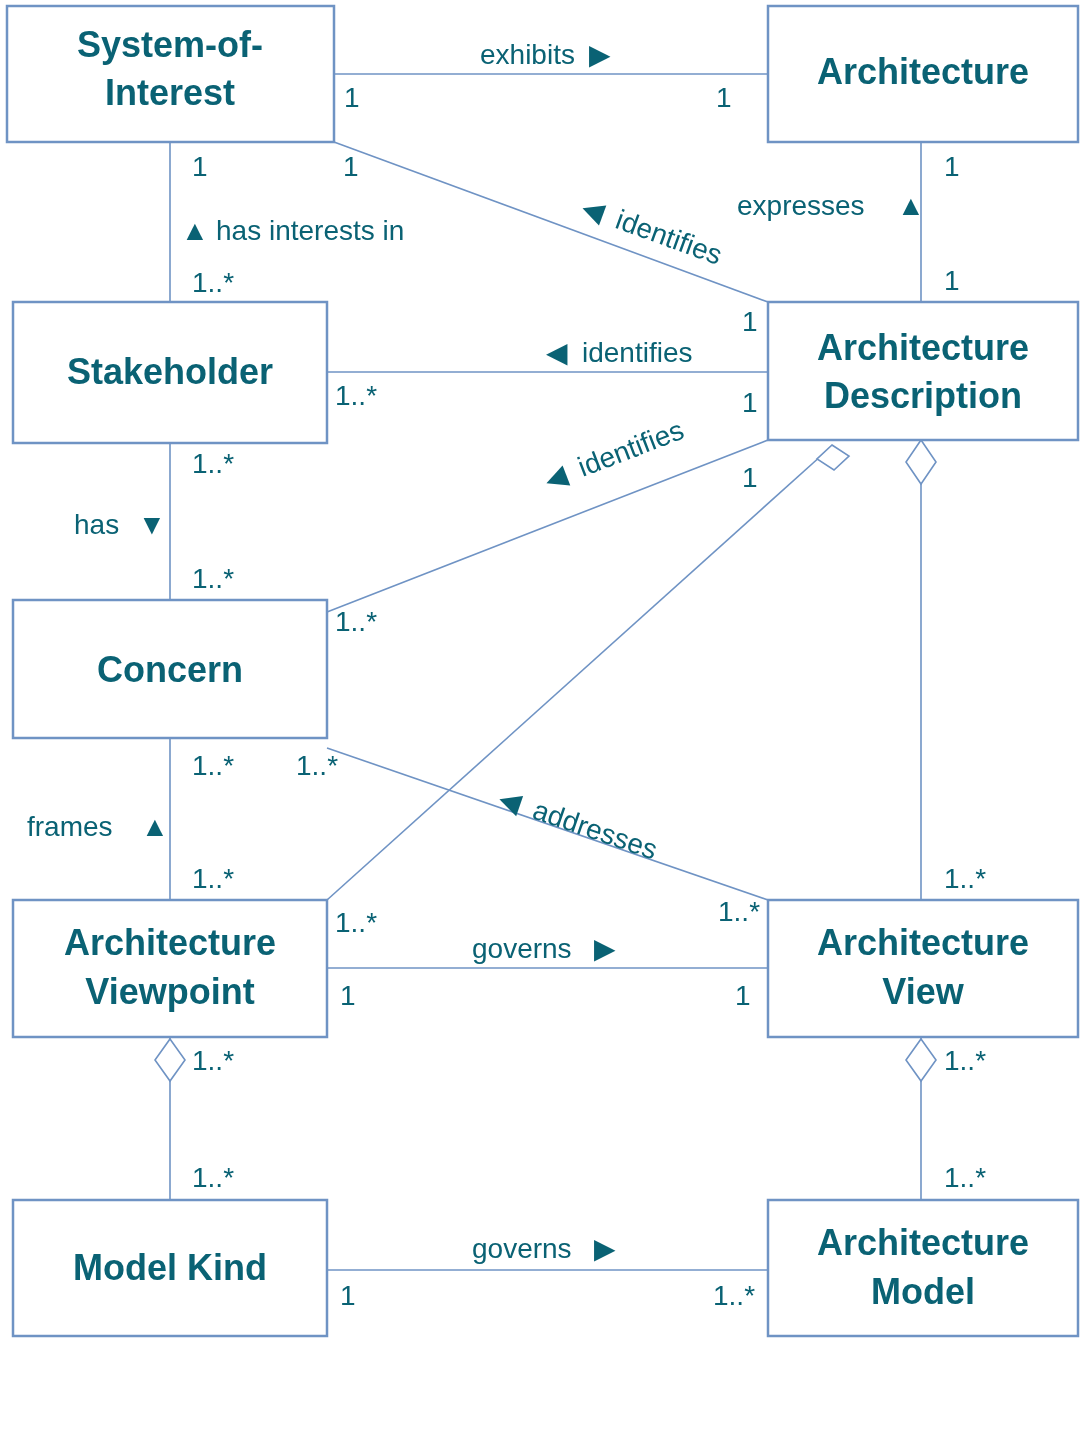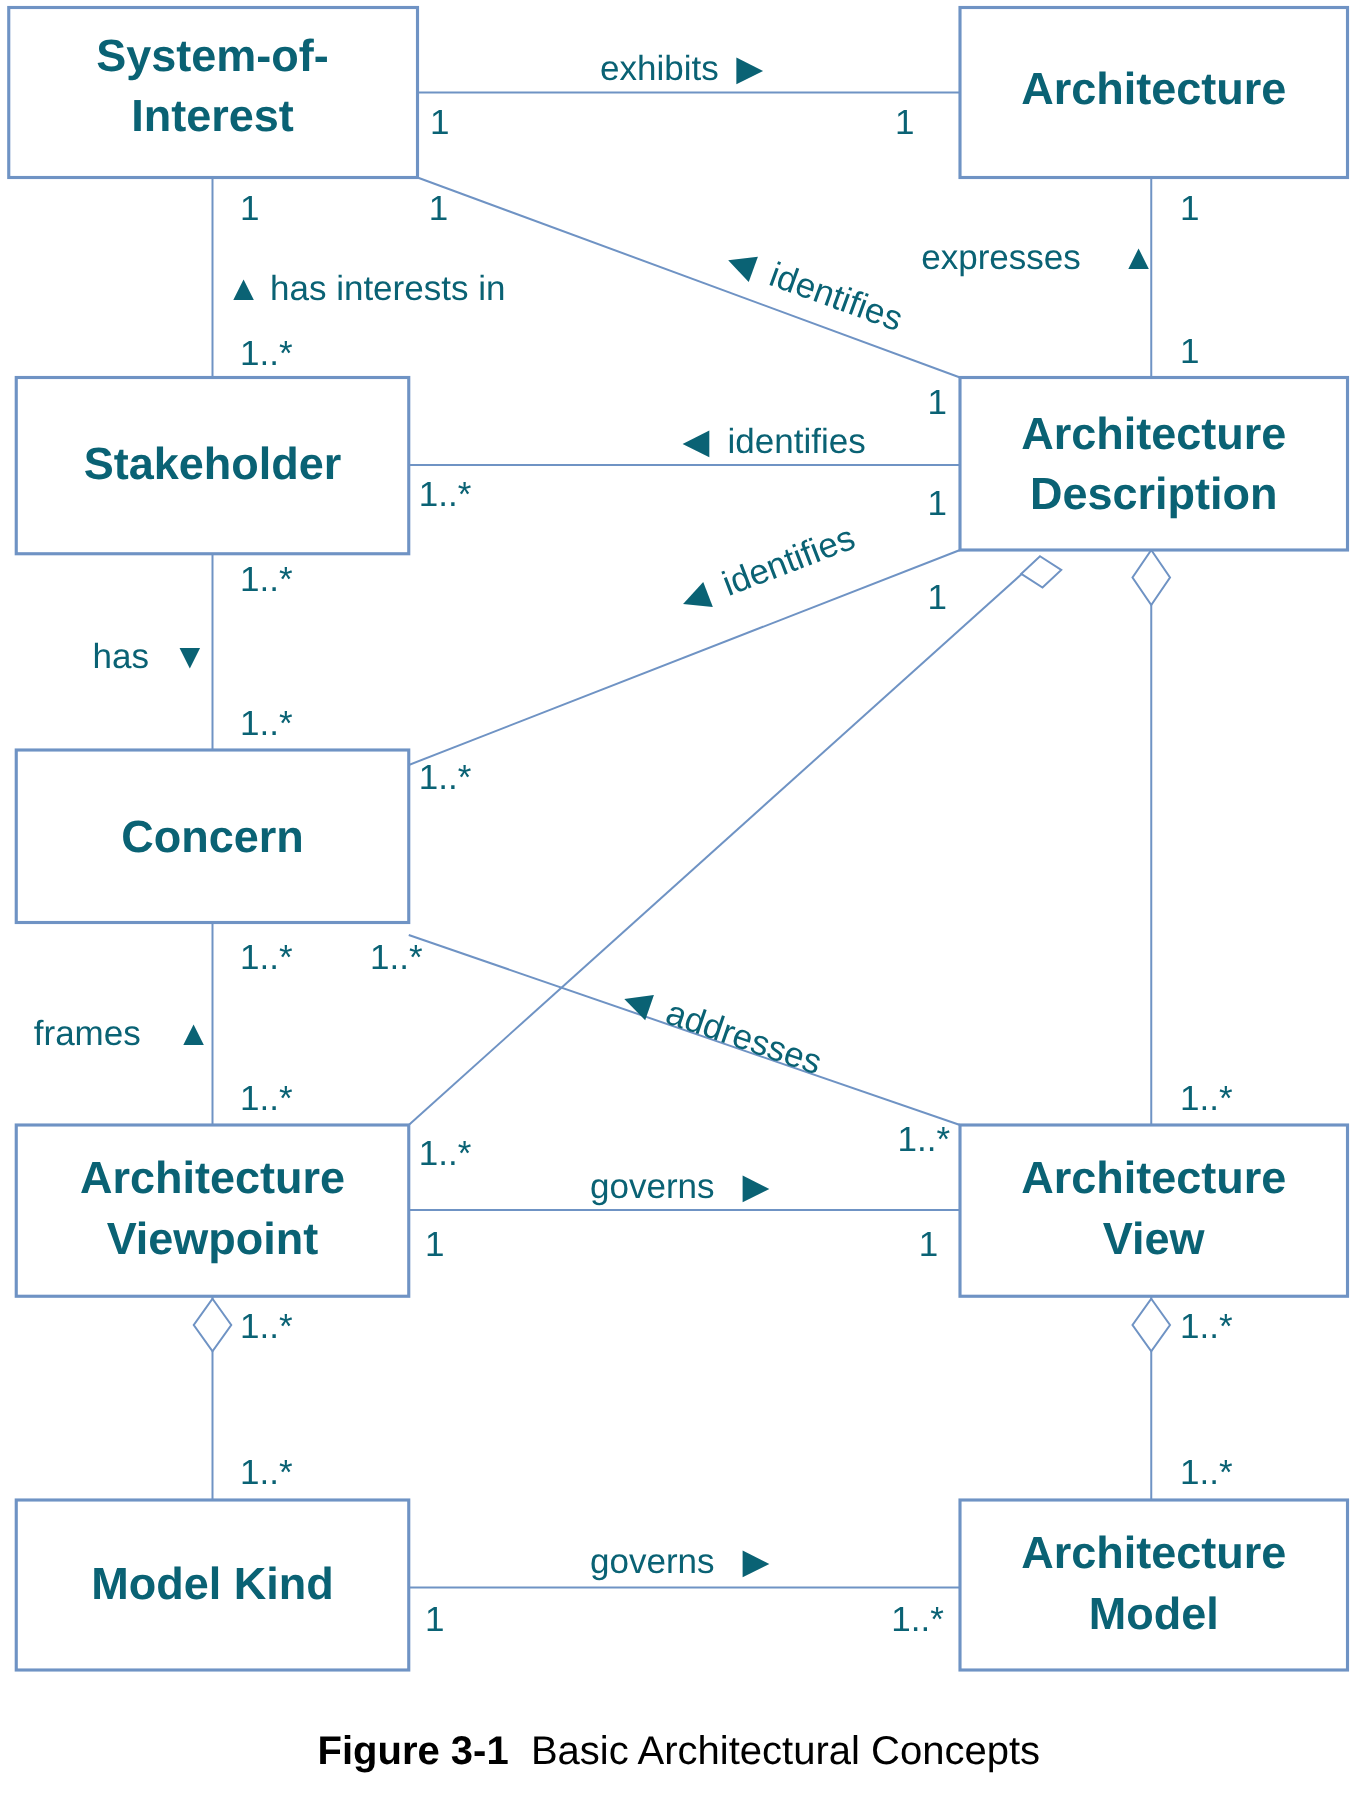--- a/index.html
+++ b/index.html
@@ -286,17 +286,14 @@
     <text class="mult-label" x="192" y="1187">1..*</text>
 
     <text class="mult-label" x="944" y="1070">1..*</text>
     <text class="mult-label" x="944" y="1187">1..*</text>
 
     <text class="mult-label" x="340" y="1305">1</text>
     <text class="mult-label" x="713" y="1305">1..*</text>
 
   </svg>
 
-  <div class="caption">
-    <span class="cap-num">Figure 3-1</span>&nbsp;&nbsp;<span class="cap-text">Basic Architectural Concepts</span>
-  </div>
 
 </div>
 
 </body></html>

